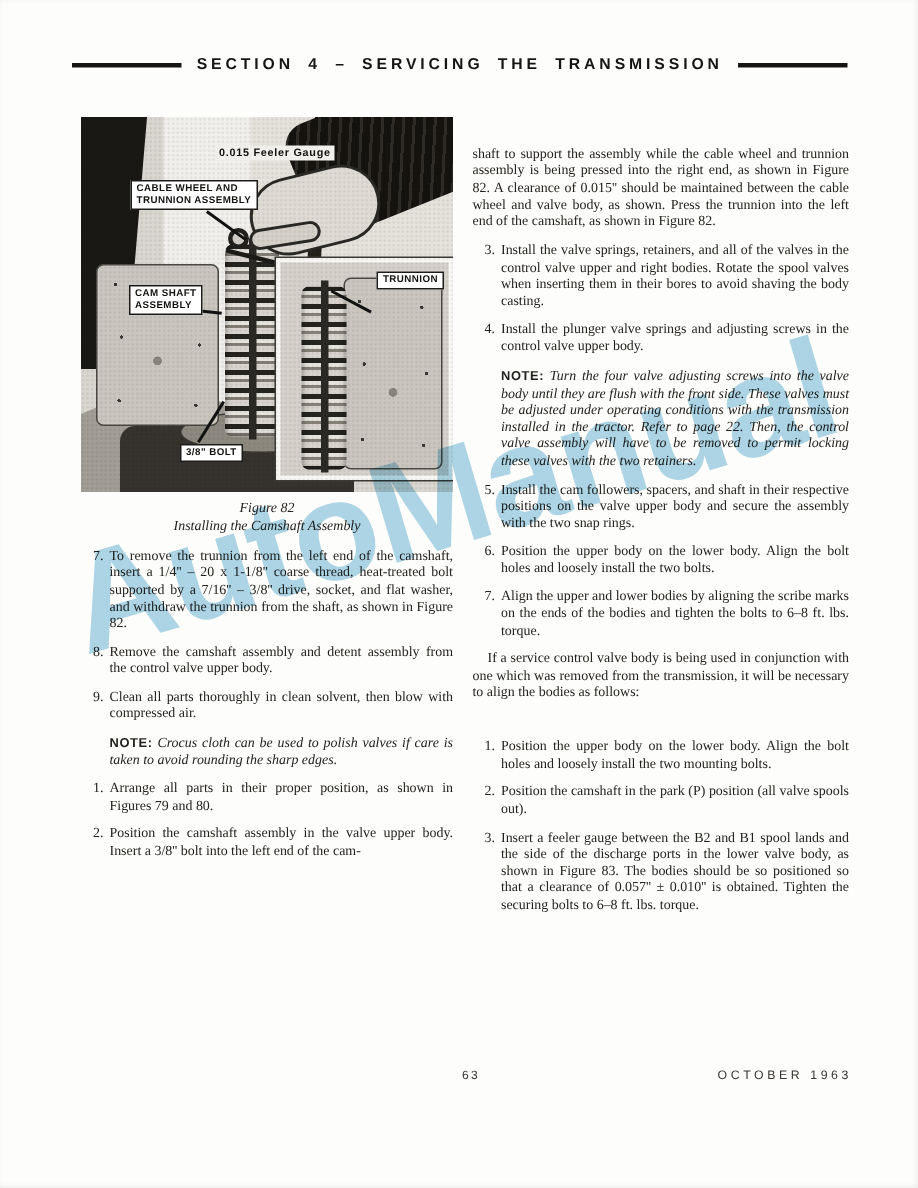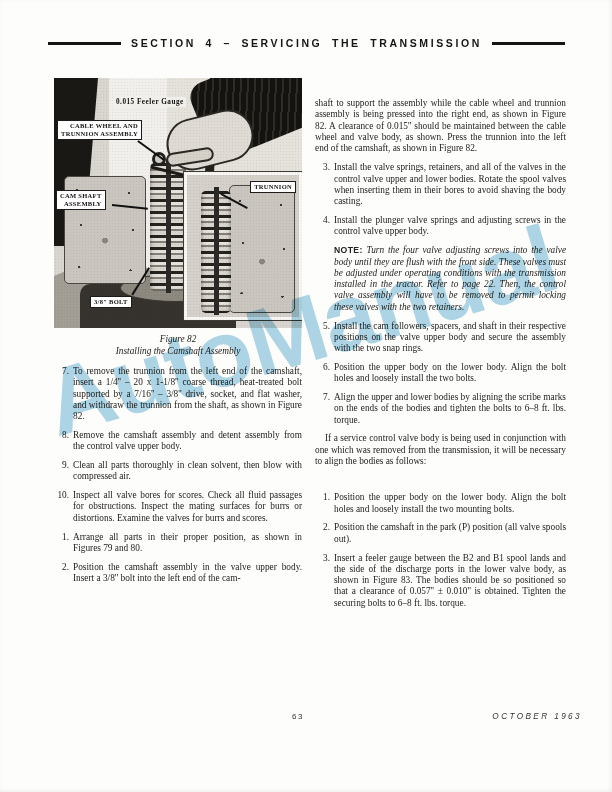--- a/index.html
+++ b/index.html
@@ -74,22 +74,22 @@
   .ph-fingers { position:absolute; left:112px; top:72px; width:48px; height:14px; background:#d5d1c9;
     border:2px solid #2a2824; border-radius:8px; transform:rotate(-9deg); }
   .ph-gauge { position:absolute; left:96px; top:93px; width:46px; height:3px; background:#1d1b18; transform:rotate(14deg); }
 
   .ph-inset { position:absolute; right:0; bottom:8px; width:118px; height:148px; background:#d5d1ca;
     border:3px solid #f7f6f2; box-shadow:0 0 0 1px #3c3a35; }
   .in-plate { right:4px; top:10px; width:66px; height:128px; }
   .in-spring { left:14px; top:16px; width:30px; height:122px; }
 
   .ph-label { position:absolute; z-index:5; background:#ffffff; border:1px solid #1d1c1a; color:#13120f;
-    font-family:Liberation Serif, serif; font-weight:bold; font-size:6.5px; line-height:8px;
-    letter-spacing:0.3px; padding:1px 3px; text-align:right; white-space:nowrap; }
+    font-family:Liberation Sans, sans-serif; font-weight:bold; font-size:6.5px; line-height:8px;
+    letter-spacing:0.3px; padding:1px 3px; text-align:left; white-space:nowrap;margin-left:30px; }
   .ph-label.noborder { border:none; background:#f1efeb; font-size:7.2px; letter-spacing:0.5px; padding:1px 2px; }
   .lbl-feeler { left:60px; top:19px; }
   .lbl-cable { left:3px; top:42px; }
   .lbl-cam { left:2px; top:112px; }
   .lbl-bolt { left:36px; top:218px; }
   .lbl-trun { right:3px; top:6px; }
   .leader { position:absolute; height:1.5px; background:#111; z-index:4; transform-origin:left center; }
   .ld-cable { left:84px; top:62px; width:32px; transform:rotate(36deg); }
   .ld-cam { left:58px; top:126px; width:36px; transform:rotate(6deg); }
   .ld-bolt { left:78px; top:216px; width:32px; transform:rotate(-58deg); }
@@ -101,24 +101,24 @@
 
   
   .watermark {
     position:absolute; left:48px; top:352px; z-index:9; pointer-events:none;
     font-family:"Liberation Sans", sans-serif; font-weight:bold; font-size:94px; letter-spacing:-1px;
     color:#8ec6e0; opacity:0.72; mix-blend-mode:multiply;
     transform:rotate(-16.5deg); transform-origin:left center; white-space:nowrap;
   }
 
   
-  .footer-page { position:absolute; left:292px; top:712px; font-family:"Liberation Sans", sans-serif;
+  .footer-page { position:absolute; left:308px; top:712px; font-family:"Liberation Sans", sans-serif;
     font-size:8px; letter-spacing:1.5px; color:#34322f; }
-  .footer-date { position:absolute; right:30px; top:712px; font-family:"Liberation Sans", sans-serif;
-    font-size:8.2px; letter-spacing:2.4px; color:#34322f;font-style:italic; }
+  .footer-date { position:absolute; right:44px; top:712px; font-family:"Liberation Sans", sans-serif;
+    font-size:8.2px; letter-spacing:2.4px; color:#34322f; }
 </style>
 </head>
 <body>
 
 <div class="page">
 
   <div class="header">
     <div class="rule"></div>
     <div class="title">SECTION 4 – SERVICING THE TRANSMISSION</div>
     <div class="rule"></div>
@@ -177,45 +177,45 @@
       <span class="li-text">To remove the trunnion from the left end of the camshaft, insert a 1/4'' – 20 x 1-1/8'' coarse thread, heat-treated bolt supported by a 7/16'' – 3/8'' drive, socket, and flat washer, and withdraw the trunnion from the shaft, as shown in Figure 82.</span>
     </div>
     <div class="li body-text">
       <span class="num">8.</span>
       <span class="li-text">Remove the camshaft assembly and detent assembly from the control valve upper body.</span>
     </div>
     <div class="li body-text">
       <span class="num">9.</span>
       <span class="li-text">Clean all parts thoroughly in clean solvent, then blow with compressed air.</span>
     </div>
-    <div class="li body-text">
-      <span class="num">10.</span>
-      <span class="li-text">Inspect all valve bores for scores. Check all fluid passages for obstructions. Inspect the mating surfaces for burrs or distortions. Examine the valves for burrs and scores.</span>
-    </div>
-
+
+    <div class="note body-text">
+      <span class="note-label">NOTE:</span>
+      <span>Crocus cloth can be used to polish valves if care is taken to avoid rounding the sharp edges.</span>
+    </div>
 
 
 
     <div class="li body-text">
       <span class="num">1.</span>
       <span class="li-text">Arrange all parts in their proper position, as shown in Figures 79 and 80.</span>
     </div>
     <div class="li body-text">
       <span class="num">2.</span>
       <span class="li-text">Position the camshaft assembly in the valve upper body. Insert a 3/8'' bolt into the left end of the cam-</span>
     </div>
   </div>
 
   <div class="col-right">
 
     <div class="body-text paragraph" style="text-indent:0; margin-bottom:8px;">shaft to support the assembly while the cable wheel and trunnion assembly is being pressed into the right end, as shown in Figure 82. A clearance of 0.015'' should be maintained between the cable wheel and valve body, as shown. Press the trunnion into the left end of the camshaft, as shown in Figure 82.</div>
 
     <div class="li body-text">
       <span class="num">3.</span>
-      <span class="li-text">Install the valve springs, retainers, and all of the valves in the control valve upper and lower bodies. Rotate the spool valves when inserting them in their bores to avoid shaving the body casting.</span>
+      <span class="li-text">Install the valve springs, retainers, and all of the valves in the control valve upper and right bodies. Rotate the spool valves when inserting them in their bores to avoid shaving the body casting.</span>
     </div>
     <div class="li body-text">
       <span class="num">4.</span>
       <span class="li-text">Install the plunger valve springs and adjusting screws in the control valve upper body.</span>
     </div>
 
     <div class="note body-text">
       <span class="note-label">NOTE:</span>
       <span>Turn the four valve adjusting screws into the valve body until they are flush with the front side. These valves must be adjusted under operating conditions with the transmission installed in the tractor. Refer to page 22. Then, the control valve assembly will have to be removed to permit locking these valves with the two retainers.</span>
     </div>

